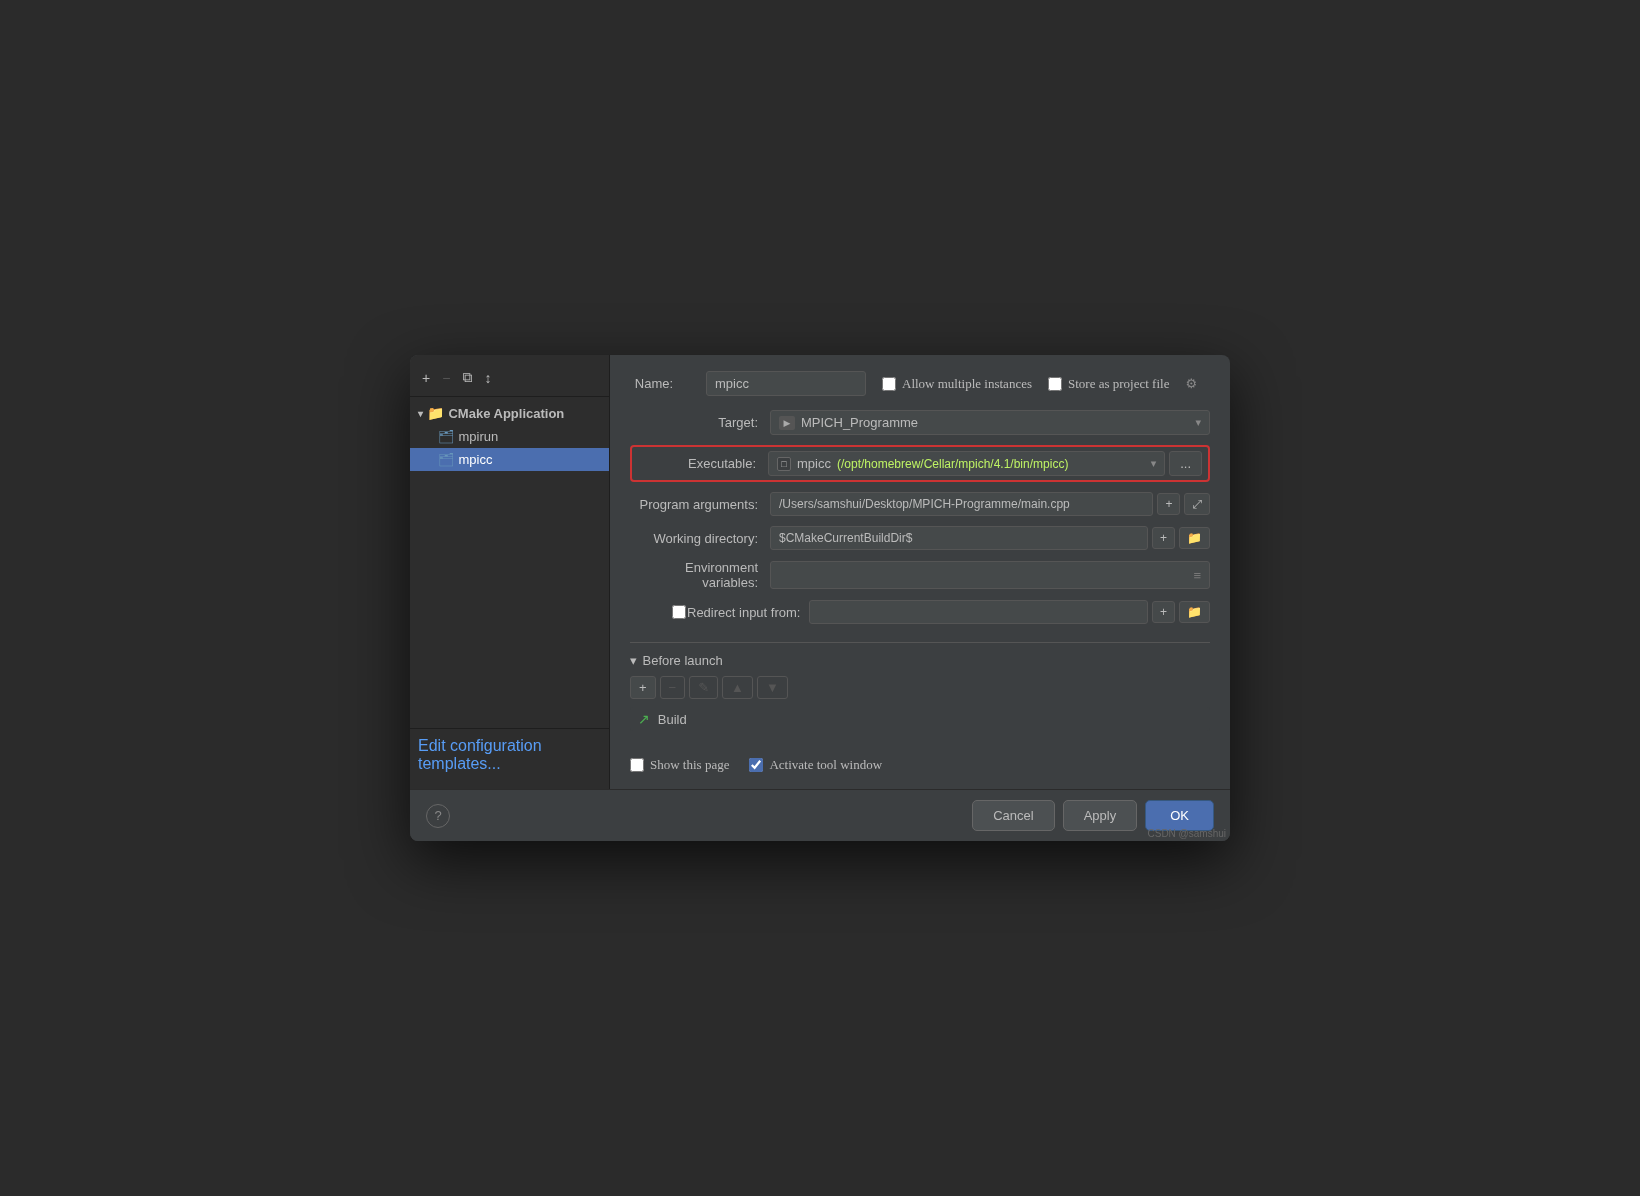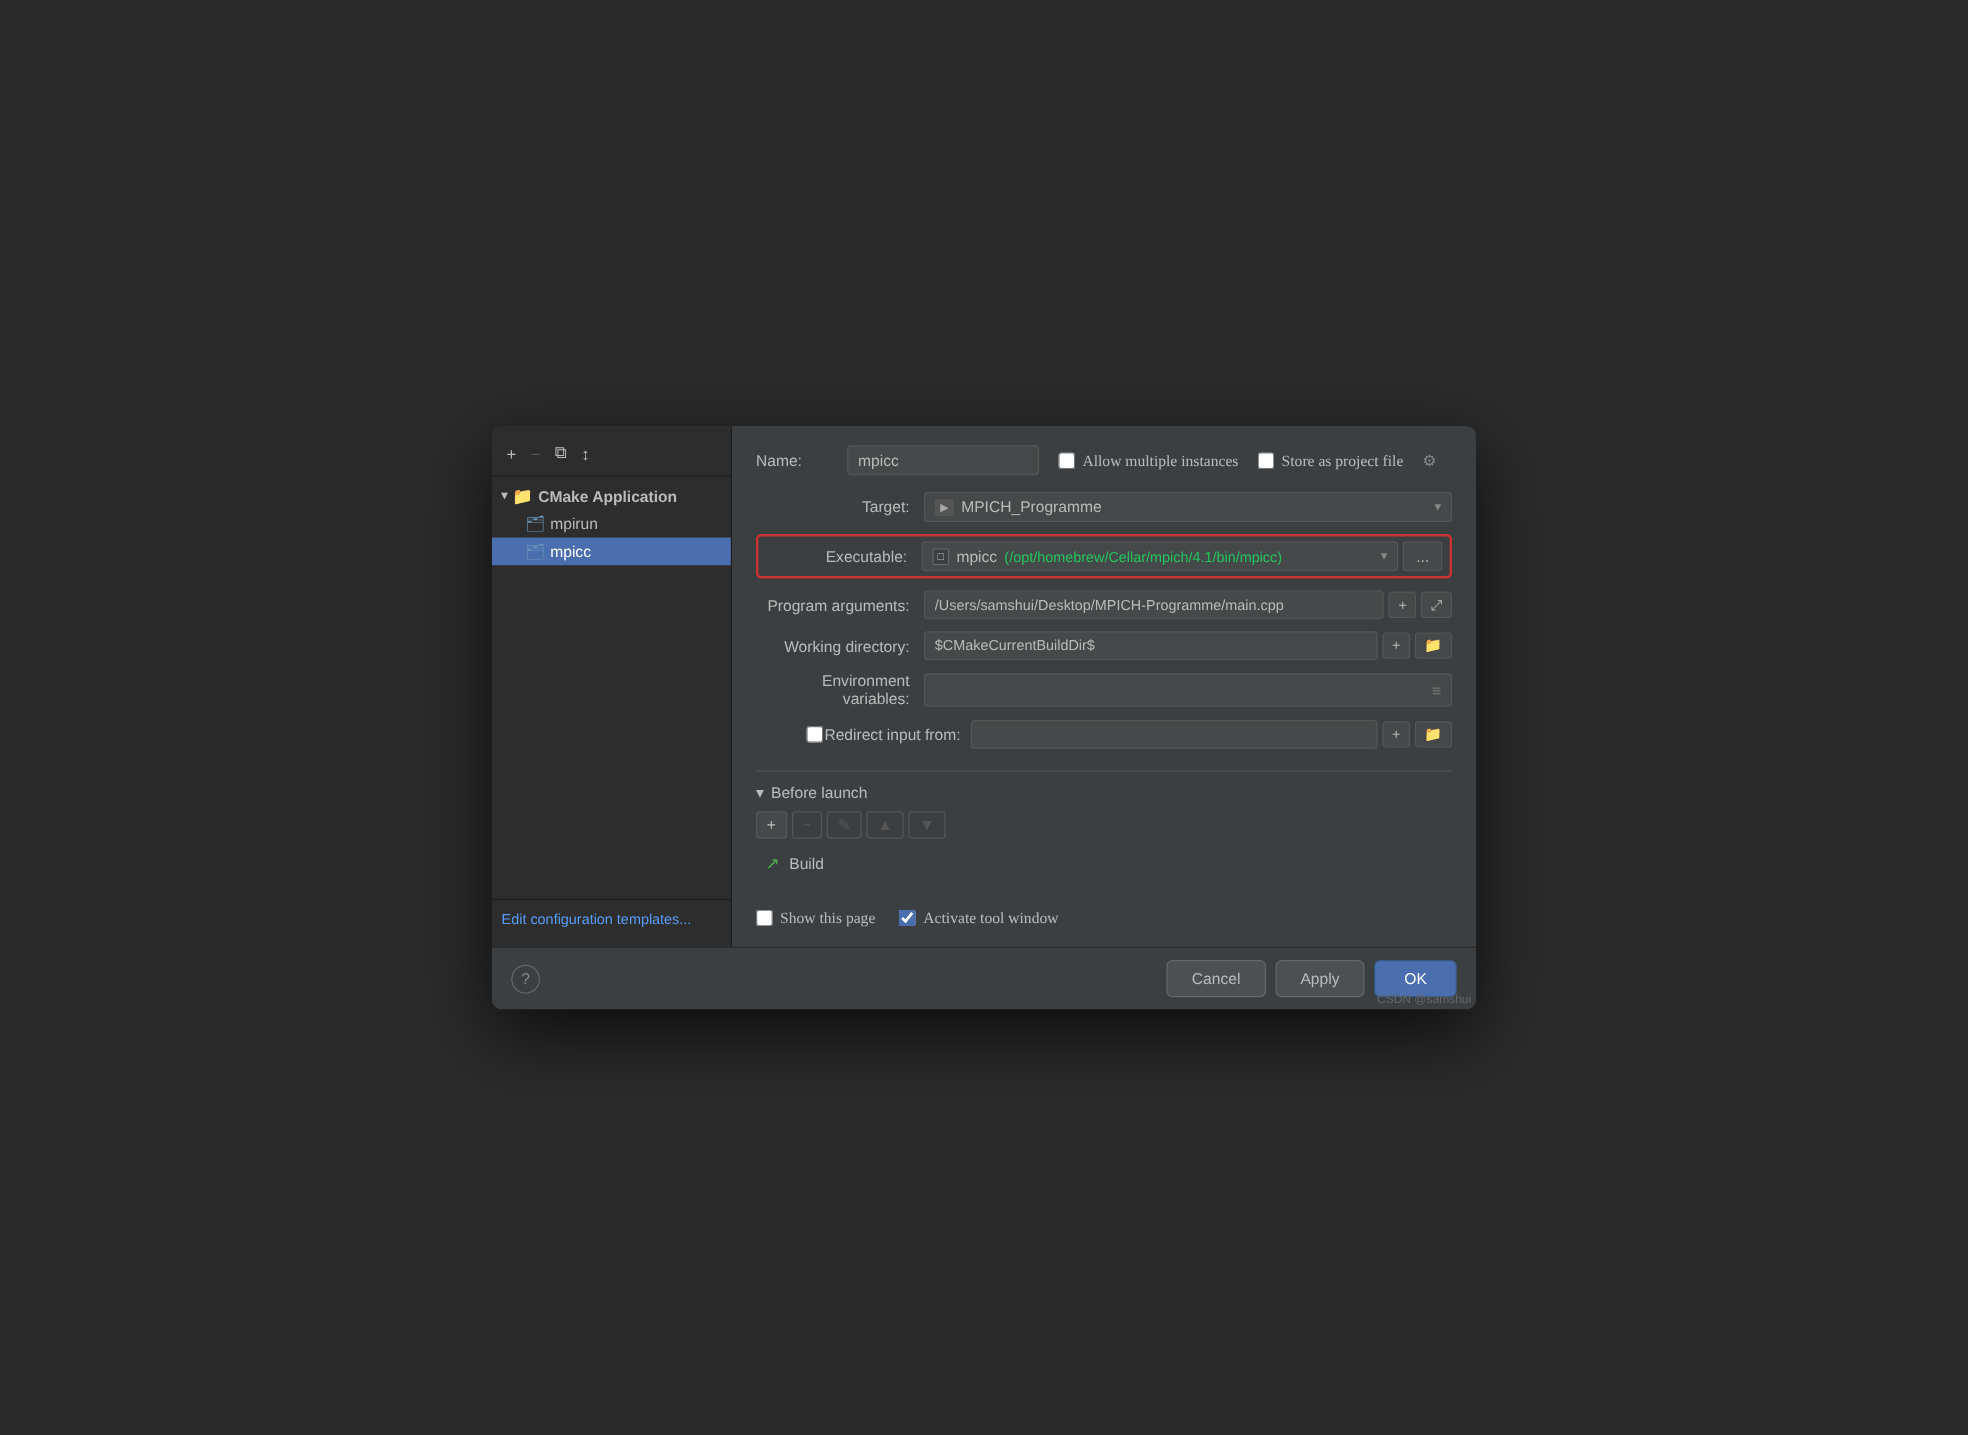--- a/index.html
+++ b/index.html
@@ -111,21 +111,21 @@
     .sidebar-child-item.active { background: #4b6eaf; color: #ffffff; }
     .file-icon { font-size: 13px; color: #6897bb; }
     .sidebar-footer {
       margin-top: auto;
       padding: 8px;
       border-top: 1px solid #1e1e1e;
     }
     .edit-templates-link {
       color: #589df6;
       cursor: pointer;
-      font-size: 12px;
+      font-size: 16px;
       text-decoration: none;
     }
     .main-panel {
       flex: 1;
       display: flex;
       flex-direction: column;
       padding: 16px 20px;
       overflow-y: auto;
     }
     .form-row {
@@ -142,21 +142,21 @@
       flex-shrink: 0;
     }
     .name-row {
       display: flex;
       align-items: center;
       margin-bottom: 14px;
       gap: 16px;
     }
     .name-label {
       width: 60px;
-      text-align: left;
+      text-align: center;
       padding-right: 12px;
       color: #bbbbbb;
       font-size: 13px;
       flex-shrink: 0;
     }
     .name-input {
       background: #45494a;
       border: 1px solid #555;
       border-radius: 3px;
       color: #bbbbbb;
@@ -260,21 +260,21 @@
       height: 14px;
       background: #3c3f41;
       border: 1px solid #666;
       border-radius: 2px;
       display: flex;
       align-items: center;
       justify-content: center;
       font-size: 9px;
     }
     .exe-path {
-      color: #22c55e;
+      color: #bef264;
       font-size: 12px;
     }
     .btn-ellipsis {
       background: #45494a;
       border: 1px solid #555;
       border-radius: 3px;
       color: #bbbbbb;
       padding: 4px 10px;
       cursor: pointer;
       font-size: 13px;

